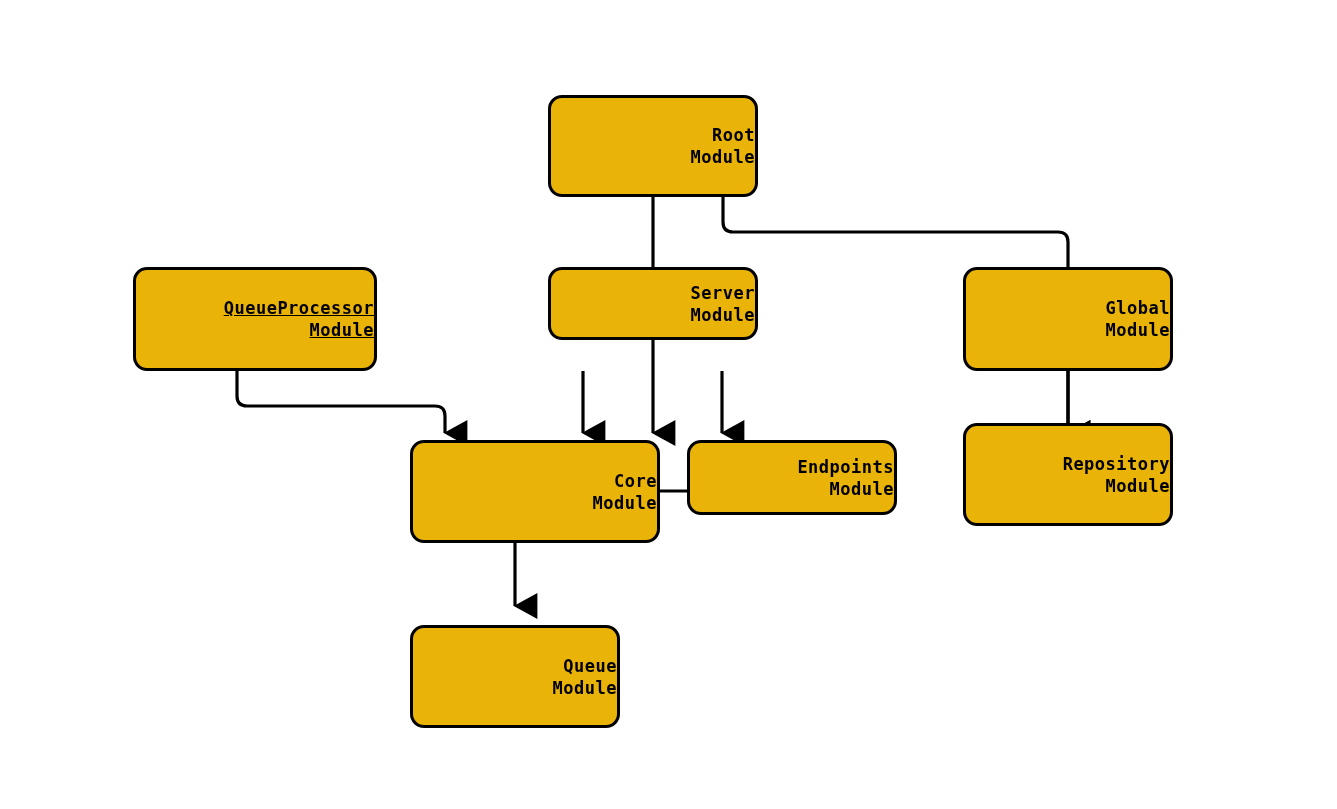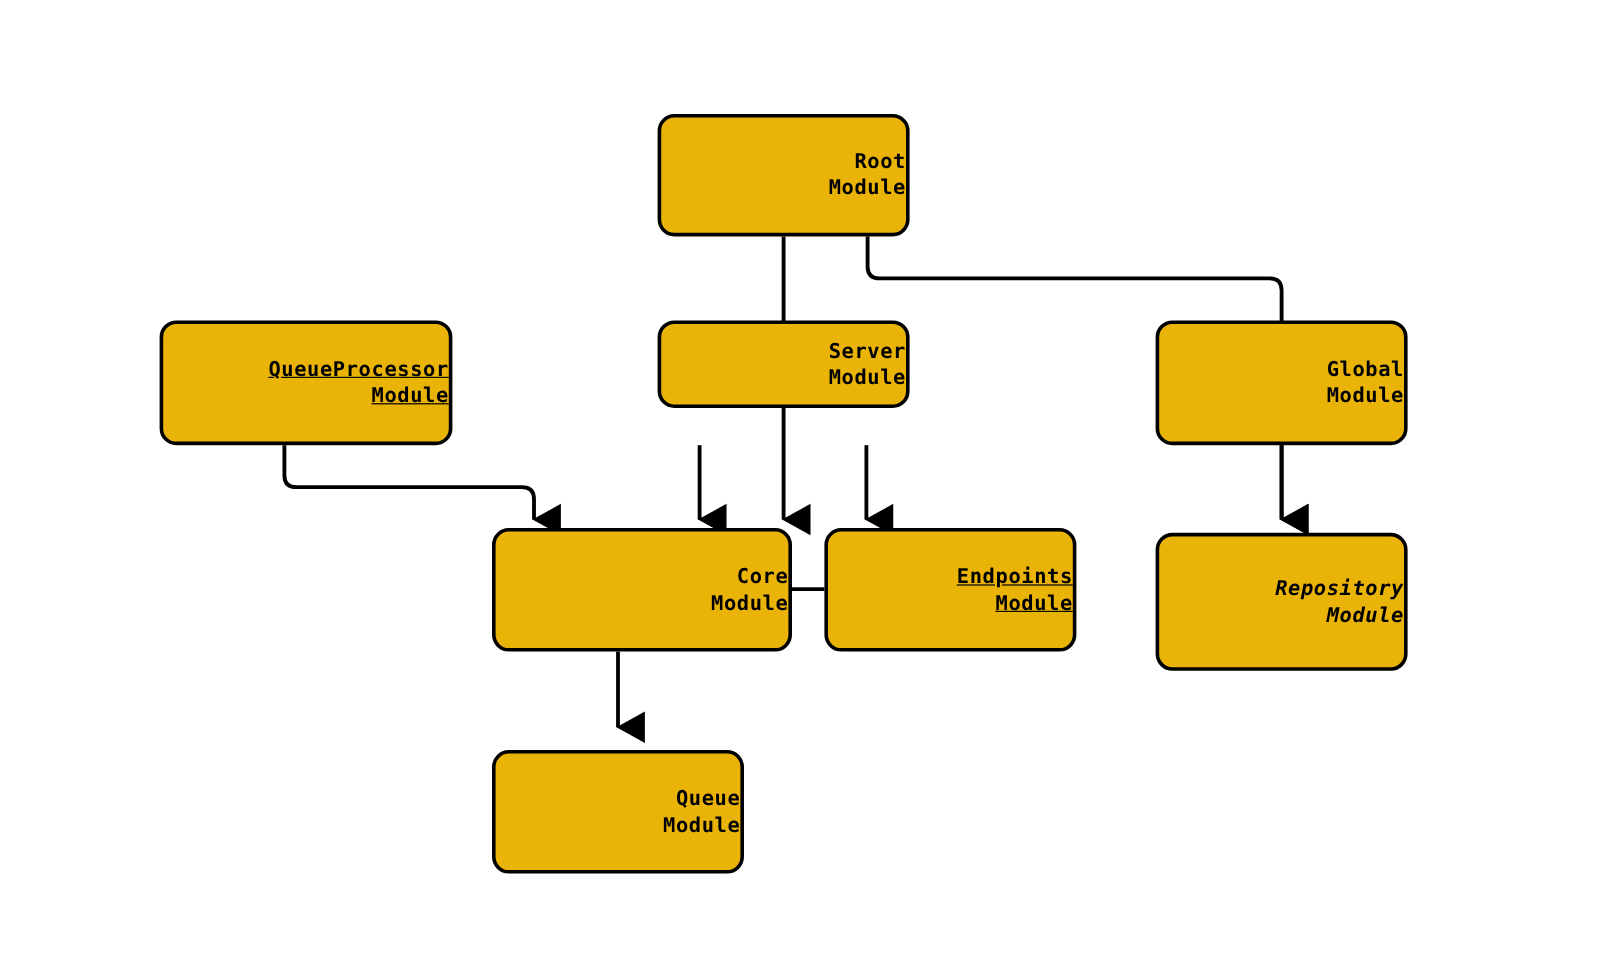--- a/index.html
+++ b/index.html
@@ -108,26 +108,26 @@
     <div class="node" style="left:963px; top:267px; width:210px; height:104px;">
       <span class="node-line">Global</span>
       <span class="node-line">Module</span>
     </div>
 
     <div class="node" style="left:410px; top:440px; width:250px; height:103px;">
       <span class="node-line">Core</span>
       <span class="node-line">Module</span>
     </div>
 
-    <div class="node" style="left:687px; top:440px; width:210px; height:103px;text-decoration:underline;">
+    <div class="node" style="left:687px; top:440px; width:210px; height:75px;">
       <span class="node-line">Endpoints</span>
       <span class="node-line">Module</span>
     </div>
 
-    <div class="node" style="left:963px; top:444px; width:210px; height:115px;font-style:italic;">
+    <div class="node" style="left:963px; top:423px; width:210px; height:103px;">
       <span class="node-line">Repository</span>
       <span class="node-line">Module</span>
     </div>
 
     <div class="node" style="left:410px; top:613px; width:210px; height:103px;margin-top:12px;">
       <span class="node-line">Queue</span>
       <span class="node-line">Module</span>
     </div>
 
   </div>

